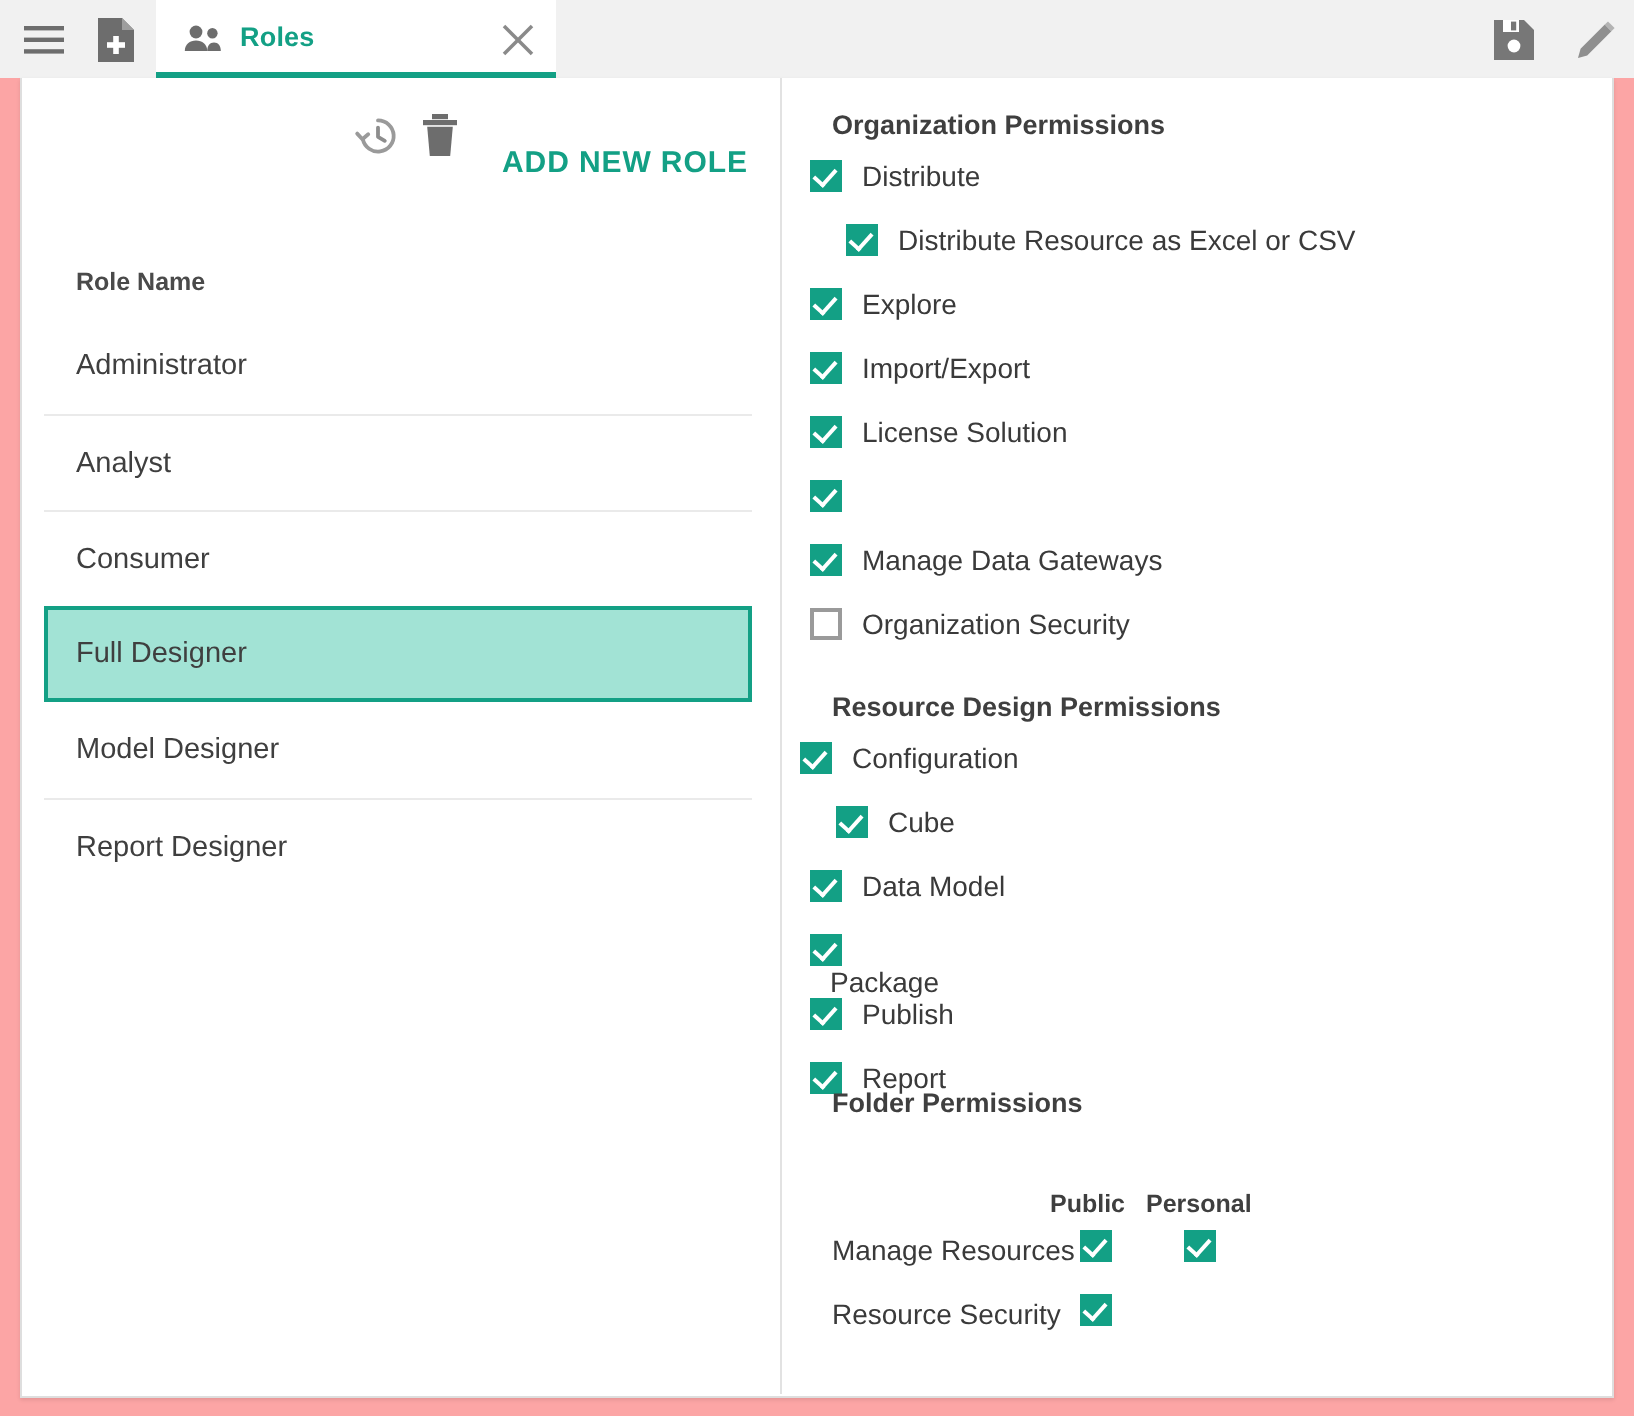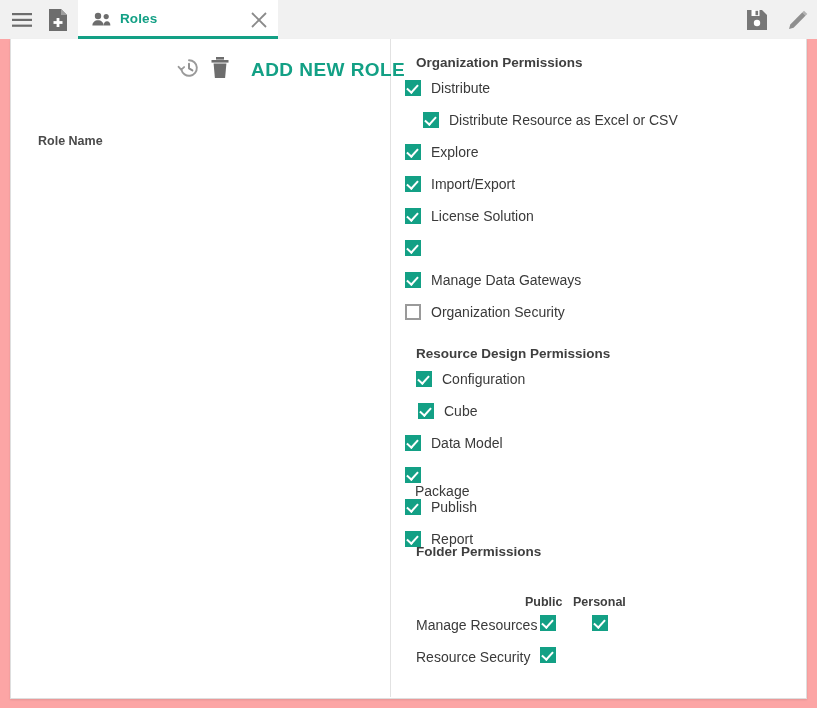--- a/index.html
+++ b/index.html
@@ -123,22 +123,22 @@
     top: 3px;
     width: 26px;
     height: 26px;
     cursor: pointer;
   }
   #history-icon { left: 166px; }
   #delete-icon  { left: 198px; }
   .add-new-role {
     position: absolute;
     left: 240px;
-    top: 6px;
-    font-size: 19px;
+    top: 20px;
+    font-size: 15px;
     font-weight: bold;
     letter-spacing: 0.45px;
     color: #13a085;
     cursor: pointer;
     white-space: nowrap;
   }
 
   .role-header {
     position: absolute;
     left: 27px;
@@ -325,20 +325,28 @@
             <rect x="7" y="1" width="8" height="2.6" fill="#6d6d6d"></rect>
             <rect x="2.5" y="4" width="17" height="2.6" fill="#6d6d6d"></rect>
             <path d="M4.6 7.4 h12.8 l-1.3 14.6 h-10.2 z" fill="#6d6d6d"></path>
           </svg>
         </div>
         <div class="add-new-role">ADD NEW ROLE</div>
       </div>
 
       <div class="role-header">Role Name</div>
 
+      <div class="role-list" id="role-list">
+          <div class="role-row no-sep">Administrator</div>
+          <div class="role-row">Analyst</div>
+          <div class="role-row">Consumer</div>
+          <div class="role-row selected">Full Designer</div>
+          <div class="role-row">Model Designer</div>
+          <div class="role-row">Report Designer</div>
+        </div>
     </div>
 
     <div class="right-panel">
 
       <div class="section-title" style="left:24px; top:16px;">Organization Permissions</div>
       <div id="org-perms">
           <div class="perm-row" style="left: 13px; top: 41px;">
             <span class="cb on"></span>
             <span class="perm-label">Distribute</span>
           </div>
@@ -366,21 +374,21 @@
             <span class="perm-label">Manage Data Gateways</span>
           </div>
           <div class="perm-row" style="left: 13px; top: 265px;">
             <span class="cb off"></span>
             <span class="perm-label">Organization Security</span>
           </div>
         </div>
 
       <div class="section-title" style="left:24px; top:307px;">Resource Design Permissions</div>
       <div id="res-perms">
-          <div class="perm-row" style="left: 24px; top: 332px;">
+          <div class="perm-row" style="left: 8px; top: 332px;">
             <span class="cb on"></span>
             <span class="perm-label">Configuration</span>
           </div>
           <div class="perm-row" style="left: 13px; top: 364px; margin-left: 13px;">
             <span class="cb on"></span>
             <span class="perm-label">Cube</span>
           </div>
           <div class="perm-row" style="left: 13px; top: 396px;">
             <span class="cb on"></span>
             <span class="perm-label">Data Model</span>

